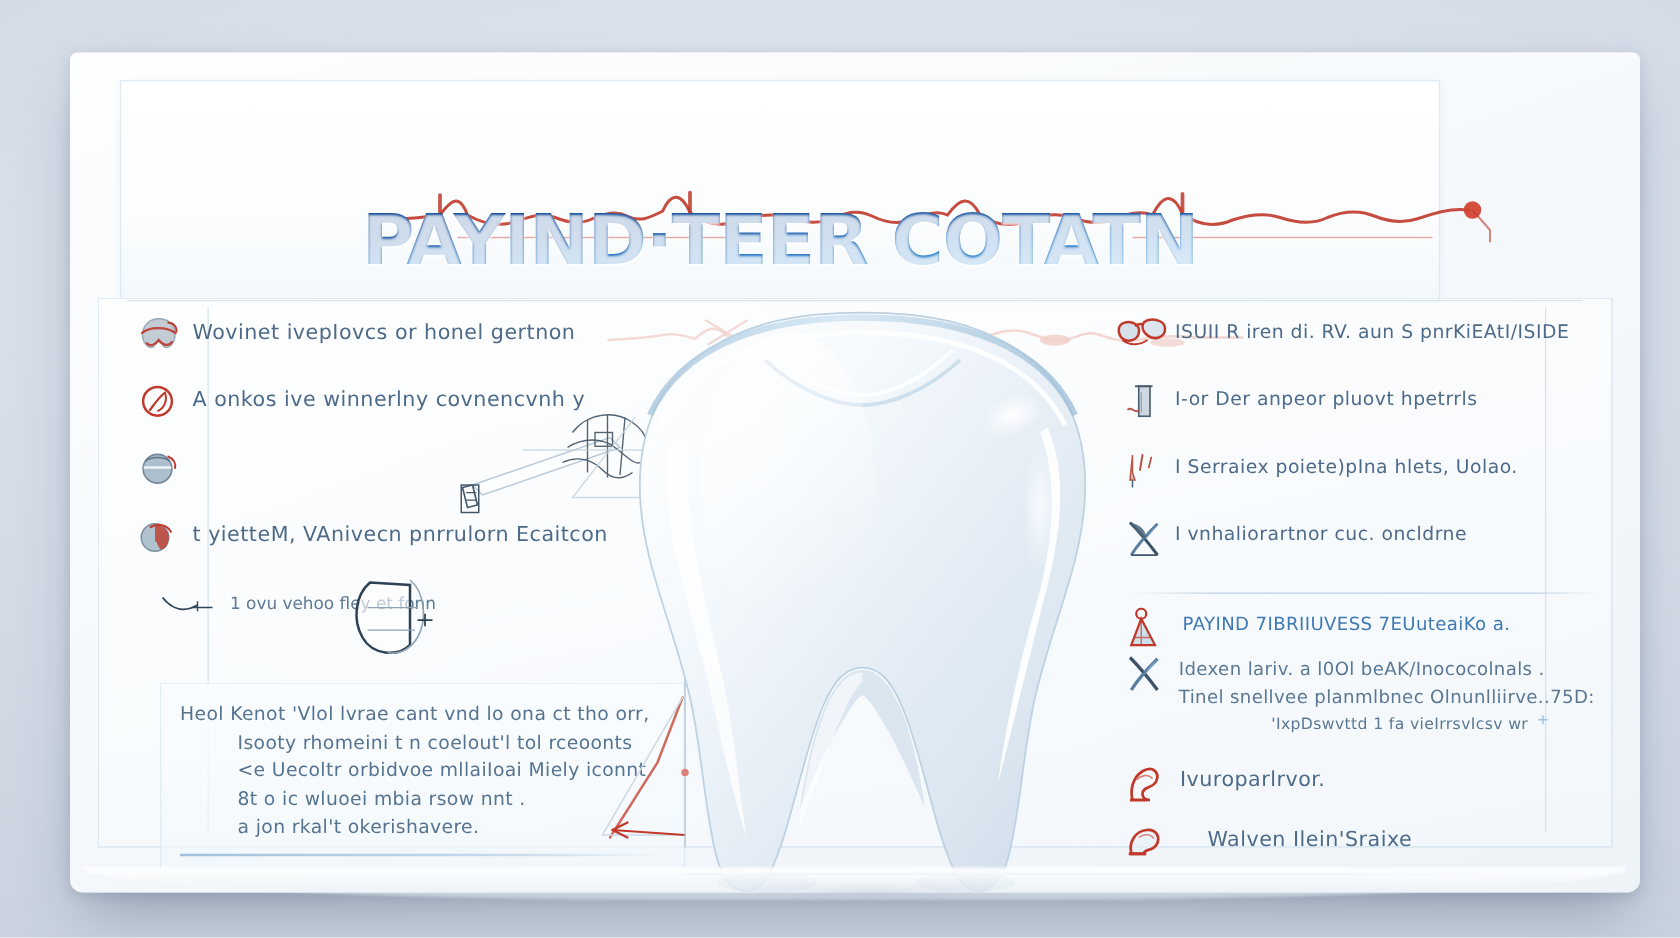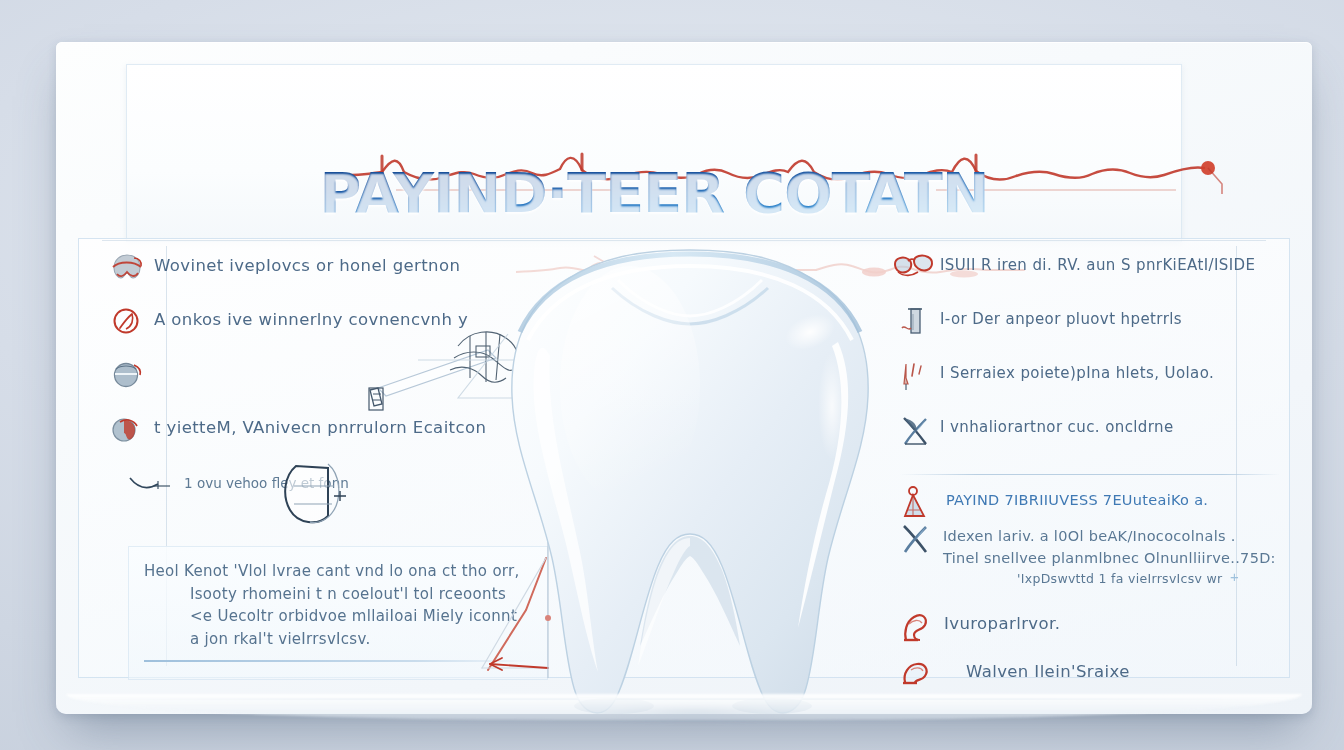--- a/index.html
+++ b/index.html
@@ -31,21 +31,20 @@
   .lip-line{
     position:absolute; height:2px; left:30px; right:30px; bottom:14px;
     background:linear-gradient(90deg,rgba(190,208,224,0),rgba(176,198,218,.85) 22%,rgba(176,198,218,.85) 78%,rgba(190,208,224,0));
     border-radius:2px; filter:blur(.4px);
   }
   
   #header-band{
     position:absolute; left:40px; top:22px; width:1056px; height:178px;
     background:linear-gradient(180deg,#ffffff 0%,#fbfdfe 60%,#f4f8fb 100%);
     box-shadow:inset 0 0 0 1px rgba(214,228,240,.75), 0 2px 6px rgba(140,165,190,.14);
-    margin-left:30px;
   }
   #title{
     position:absolute; left:0; right:0; top:96px; text-align:center;
     font-size:56px; font-weight:bold; letter-spacing:-1px;
     font-family:"DejaVu Sans", sans-serif;
     background:linear-gradient(178deg,#0d3f87 0%,#14519f 35%,#2076c4 62%,#3f9bd8 84%,#1b5fa8 100%);
     -webkit-background-clip:text; background-clip:text; color:transparent;
     text-shadow:0 2px 2px rgba(255,255,255,.8);
     transform:scaleX(1.02);
     white-space:nowrap;
@@ -222,21 +221,22 @@
           <path d="M26,14 L42,14" stroke="#31475c" stroke-width="1.1"></path>
           <path d="M30,9 L30,17" stroke="#31475c" stroke-width="1.1"></path>
         </svg>
         <span style="font-size:13.5px;color:#5e7a94;filter:blur(.4px);font-family:'DejaVu Sans',sans-serif;">1 ovu vehoo fley et fonn</span>
       </div>
 
       <div id="left-note">
         <div class="ln">Heol Kenot 'Vlol lvrae cant vnd lo ona ct tho orr,</div>
         <div class="ln ind">Isooty rhomeini t n coelout'l tol rceoonts</div>
         <div class="ln ind">&lt;e Uecoltr orbidvoe mllaiIoai Miely iconnt</div>
-        <div class="ln ind">a jon rkal't vieIrrsvIcsv.</div>
+        <div class="ln ind">8t o ic wluoei mbia rsow nnt .</div>
+        <div class="ln ind">a jon rkal't okerishavere.</div>
         <div id="left-note-rule"></div>
       </div>
     </div>
 
     <svg id="sketches" viewBox="0 0 1212 440">
 
       <path d="M300,150 L410,112 L418,120 L308,158 Z" fill="rgba(255,255,255,.55)" stroke="#b7c8d8" stroke-width="1.2"></path>
       <path d="M292,152 L300,150 L304,166 L296,168 Z" fill="none" stroke="#44586c" stroke-width="1.3"></path>
       <rect x="291" y="150" width="14" height="22" fill="none" stroke="#44586c" stroke-width="1.2"></rect>
       <path d="M295,156 L303,156 M295,162 L303,162" stroke="#44586c" stroke-width="1"></path>

